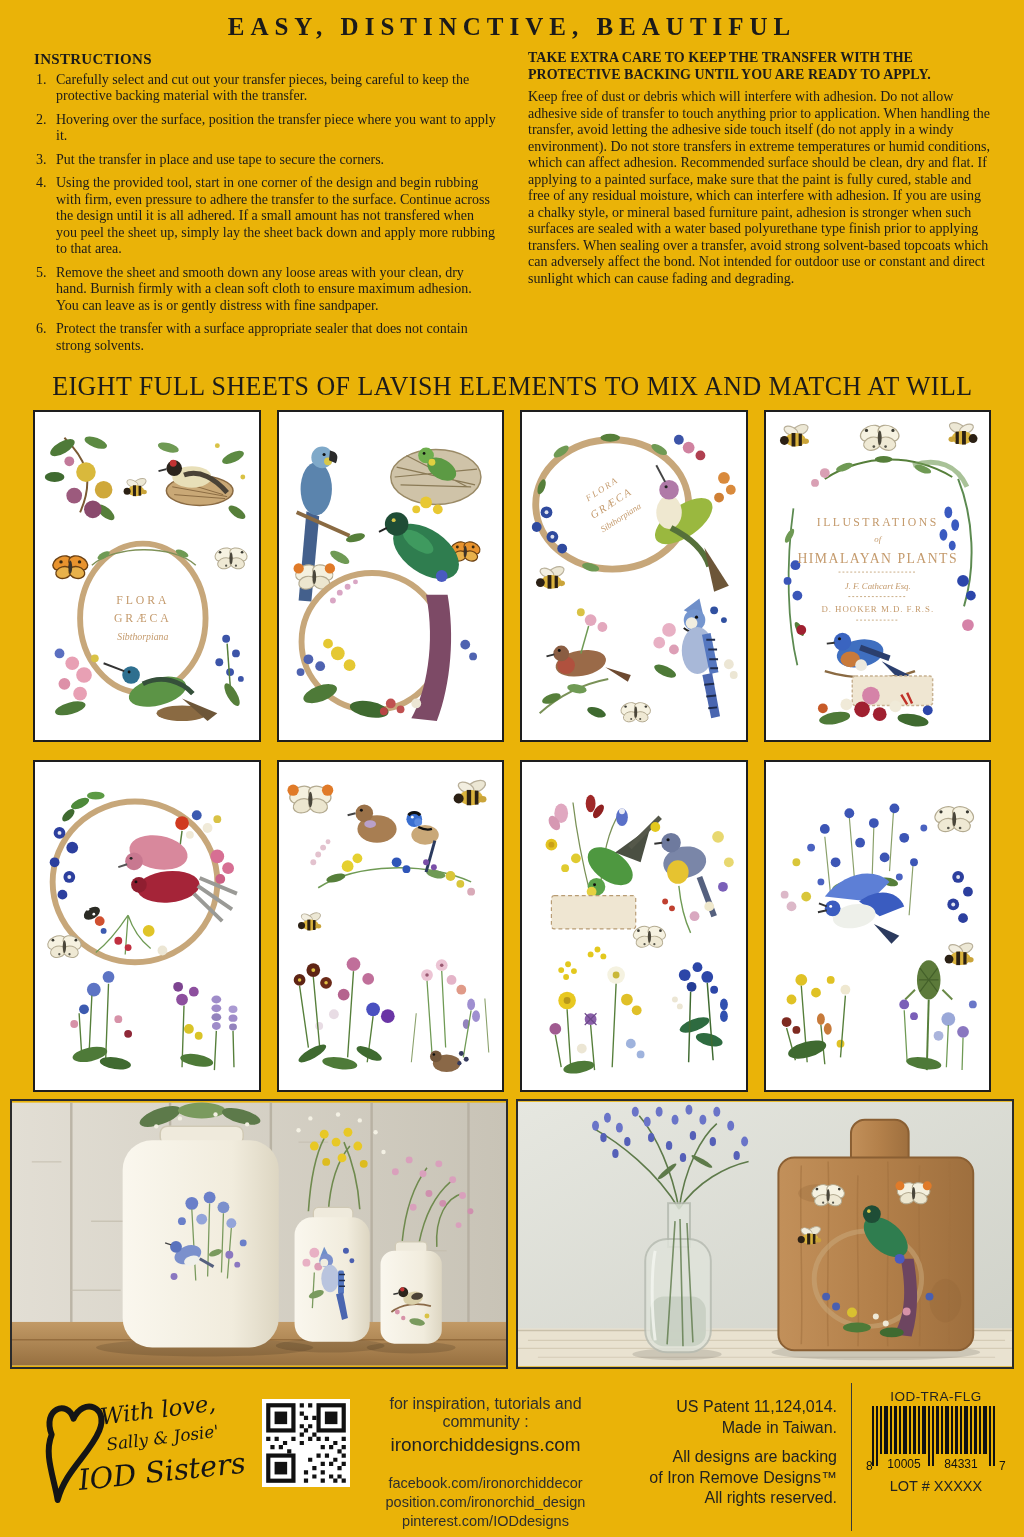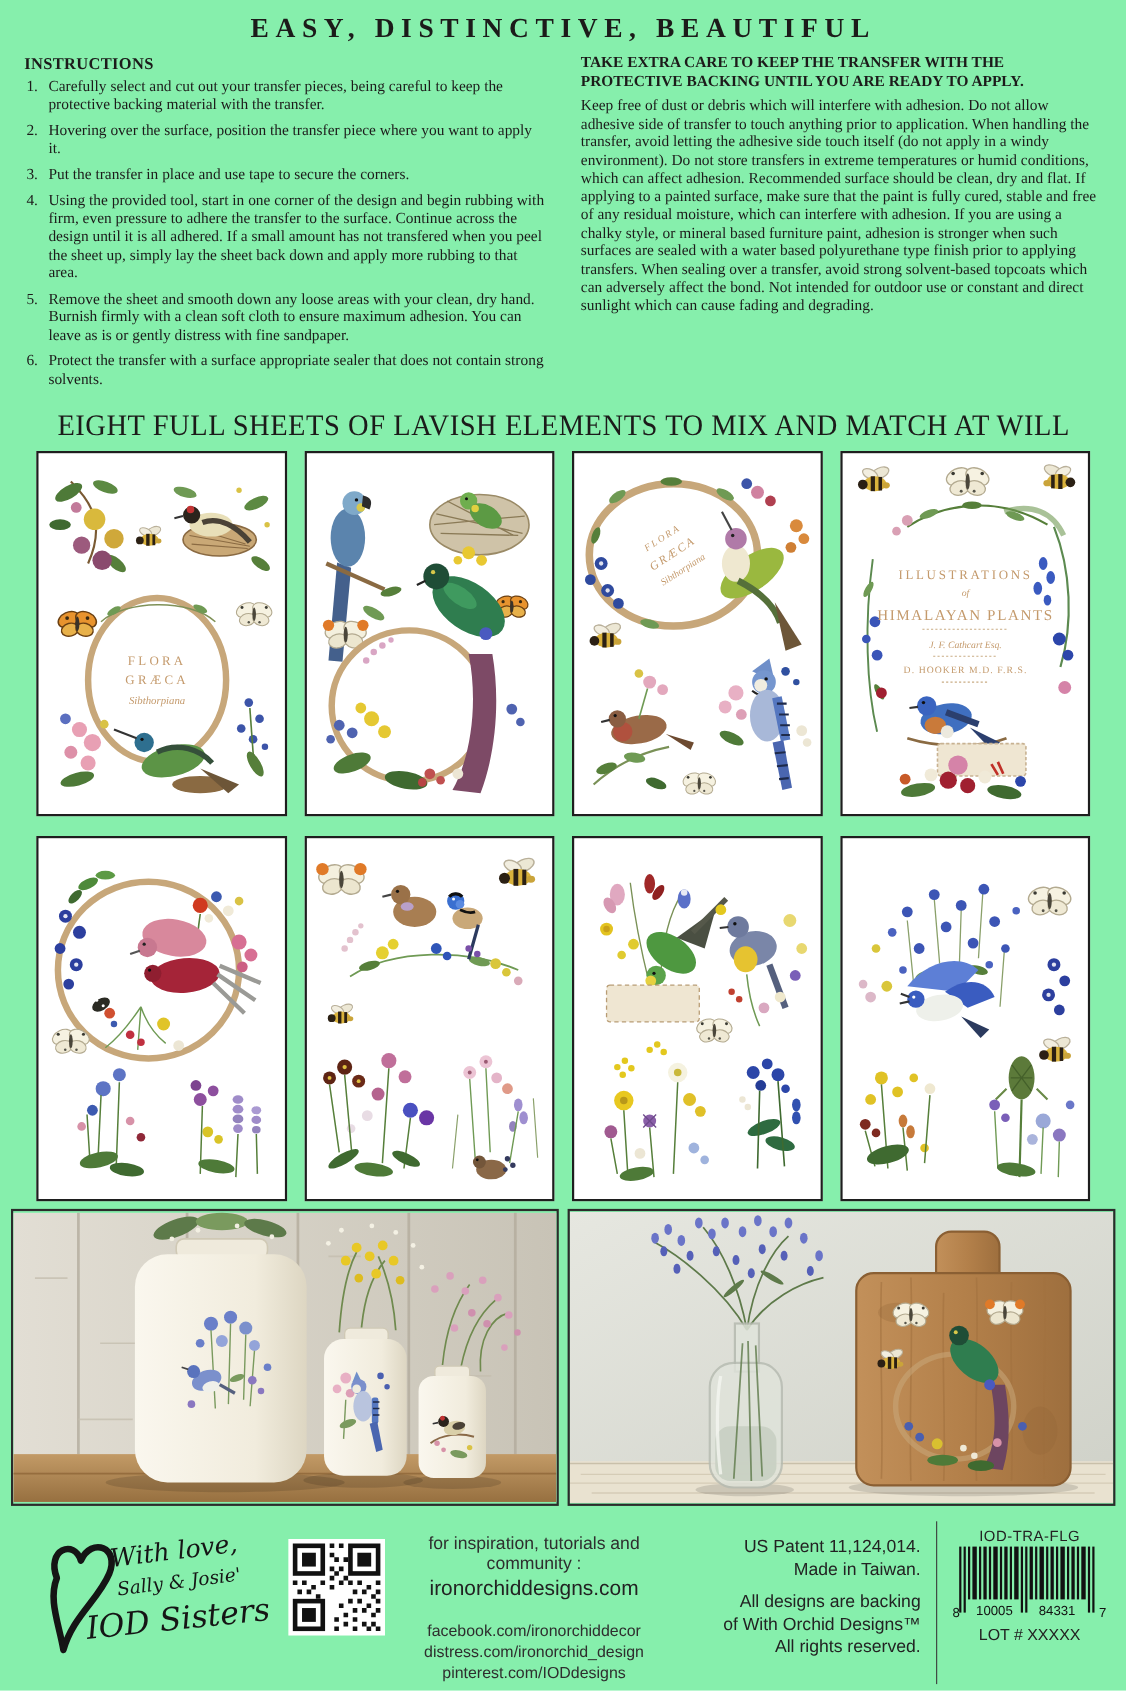--- a/index.html
+++ b/index.html
@@ -1,18 +1,18 @@
 <!DOCTYPE html>
 <html><head>
 <meta charset="utf-8">
 <style>
   html,body{margin:0;padding:0;background:#fff}
-  .page{width:1024px;height:1537px;background:#86efac;font-family:"Liberation Serif",serif;color:#1c1b1a;position:relative;overflow:hidden}
+  .page{width:1024px;height:1537px;background:#eab308;font-family:"Liberation Serif",serif;color:#1c1b1a;position:relative;overflow:hidden}
   .title{text-align:center;font-size:25px;font-weight:bold;letter-spacing:6px;padding-top:13px}
-  .cols{display:flex;padding:8px 22px 0;gap:32px}
+  .cols{display:flex;padding:8px 34px 0;gap:32px}
   .col{flex:1;font-size:14px;line-height:1.18}
   .col h3{font-size:15px;font-weight:bold;margin:2px 0 3px;letter-spacing:.3px}
   ol{margin:0;padding:0;list-style:none;counter-reset:li}
   ol li{counter-increment:li;padding-left:22px;position:relative;margin-bottom:7px}
   ol li::before{content:counter(li) ".";position:absolute;left:2px}
   .tips-warning{font-weight:bold;margin:1px 0 6px}
   .section-heading{text-align:center;margin:10px 0 6px;font-size:27px;letter-spacing:.5px;white-space:nowrap}
   .section-heading span{display:inline-block;transform:scaleX(.96);transform-origin:center}
   .grid{display:grid;grid-template-columns:repeat(4,1fr);gap:18px 16px;padding:2px 33px 0}
   .panel{border:2px solid #1e1e1e;height:328px;background:#fff}
@@ -860,31 +860,31 @@
              M56,60h4v4h-4z M64,60h4v4h-4z M72,64h4v4h-4z M76,60h4v4h-4z M48,64h4v4h-4z M40,68h4v4h-4z M48,72h4v4h-4z M56,68h4v4h-4z M64,72h4v4h-4z M72,72h4v4h-4z M76,76h4v4h-4z M40,76h4v4h-4z
              M56,76h4v4h-4z M68,76h4v4h-4z M44,56h4v4h-4z M4,36h4v4h-4z M12,36h4v4h-4z M20,40h4v4h-4z M28,36h4v4h-4z M8,44h4v4h-4z M16,44h4v4h-4z M24,48h4v4h-4z"></path>
         </g>
       </svg>
     </div>
 
     <div class="community">
       <div class="intro">for inspiration, tutorials and community :</div>
       <div class="site">ironorchiddesigns.com</div>
       <div class="link">facebook.com/ironorchiddecor</div>
-      <div class="link">distress.com/ironorchid_design</div>
+      <div class="link">position.com/ironorchid_design</div>
       <div class="link">pinterest.com/IODdesigns</div>
 
     </div>
 
     <div class="legal">
       <div>US Patent 11,124,014.</div>
       <div>Made in Taiwan.</div>
       <div class="gap"></div>
       <div>All designs are backing</div>
-      <div>of With Orchid Designs™</div>
+      <div>of Iron Remove Designs™</div>
       <div>All rights reserved.</div>
     </div>
 
     <div class="barcode-block">
       <div class="sku">IOD-TRA-FLG</div>
       <svg viewBox="0 0 140 68" width="140" height="68">
         <g fill="#111">
           <rect x="6" y="2" width="2" height="60"></rect>
             <rect x="10" y="2" width="2" height="60"></rect>
           <rect x="14" y="2" width="2" height="48"></rect>

